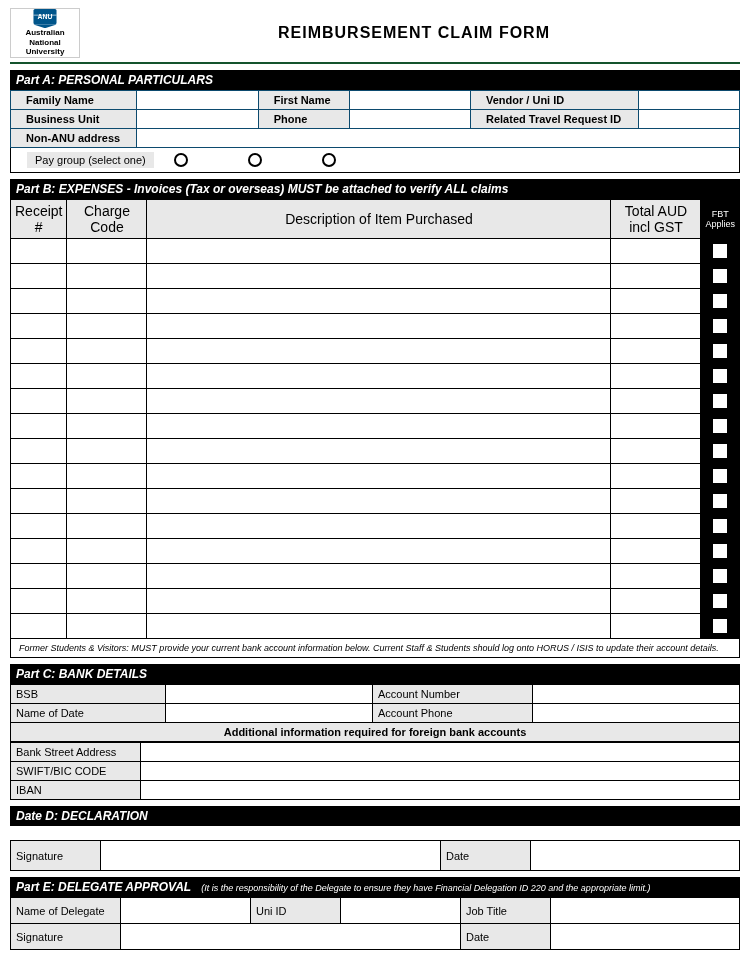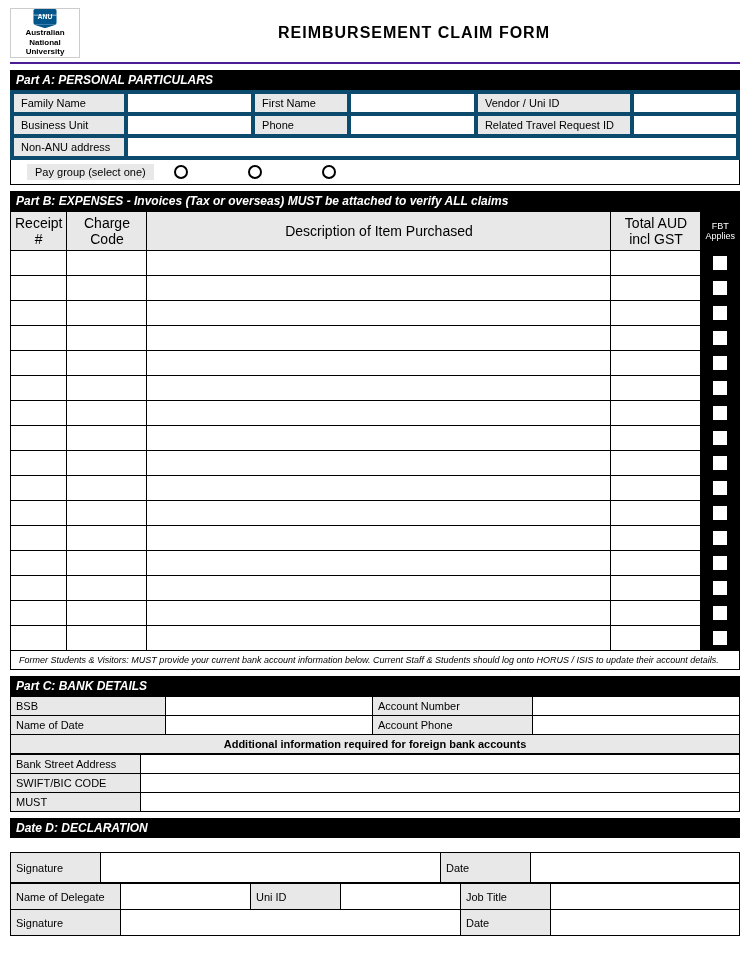--- a/index.html
+++ b/index.html
@@ -15,21 +15,21 @@
       width: 750px;
       min-height: 970px;
       background: #fff;
       padding: 8px 10px;
     }
     
     .header {
       display: flex;
       align-items: center;
       margin-bottom: 6px;
-      border-bottom: 2px solid #4c1d95;
+      border-bottom: 2px solid #14532d;
       padding-bottom: 4px;
     }
     .logo-box {
       width: 70px;
       height: 50px;
       border: 1px solid #ccc;
       display: flex;
       flex-direction: column;
       align-items: center;
       justify-content: center;
@@ -64,23 +64,24 @@
       margin-bottom: 0;
     }
     
     .form-table {
       width: 100%;
       border-collapse: collapse;
       border: 1px solid #000;
       margin-bottom: 0;
     }
     .form-table td {
-      border: 4px solid #0c4a6e;
-      padding: 3px 7px;
+      border: 1px solid #0c4a6e;
+      padding: 3px 15px;
       vertical-align: middle;
+      font-weight: bold;
     }
     .label-cell {
       background: #e8e8e8;
       font-weight: normal;
       white-space: nowrap;
       min-width: 90px;
     }
     .value-cell {
       background: #fff;
     }
@@ -461,39 +462,43 @@
     <tbody>
         <tr>
       <td class="bank-label" style="width:130px;">Bank Street Address</td>
       <td class="bank-value" colspan="3"></td>
     </tr>
     <tr>
       <td class="bank-label">SWIFT/BIC CODE</td>
       <td class="bank-value" colspan="3"></td>
     </tr>
     <tr>
-      <td class="bank-label">MUST</td>
+      <td class="bank-label">IBAN</td>
       <td class="bank-value" colspan="3"></td>
     </tr>
   </tbody>
     </table>
 
   <div class="section-header section-gap">Date D: DECLARATION</div>
   <div style="height:10px;"></div>
   <table class="decl-table">
     <tbody>
         <tr>
       <td class="label-cell" style="width:70px;">Signature</td>
       <td class="value-cell" style="width:340px;"></td>
       <td class="label-cell" style="width:40px;">Date</td>
       <td class="value-cell"></td>
     </tr>
   </tbody>
     </table>
 
+  <div class="delegate-header section-gap">
+    <span class="delegate-header-main">Part E: DELEGATE APPROVAL</span>
+    <span class="delegate-header-note">(It is the responsibility of the Delegate to ensure they have Financial Delegation ID 220 and the appropriate limit.)</span>
+  </div>
   <table class="delegate-table">
     <tbody>
         <tr>
       <td class="label-cell" style="width:110px;">Name of Delegate</td>
       <td class="value-cell" style="width:130px;"></td>
       <td class="label-cell" style="width:45px;">Uni ID</td>
       <td class="value-cell" style="width:120px;"></td>
       <td class="label-cell" style="width:60px;">Job Title</td>
       <td class="value-cell"></td>
     </tr>

